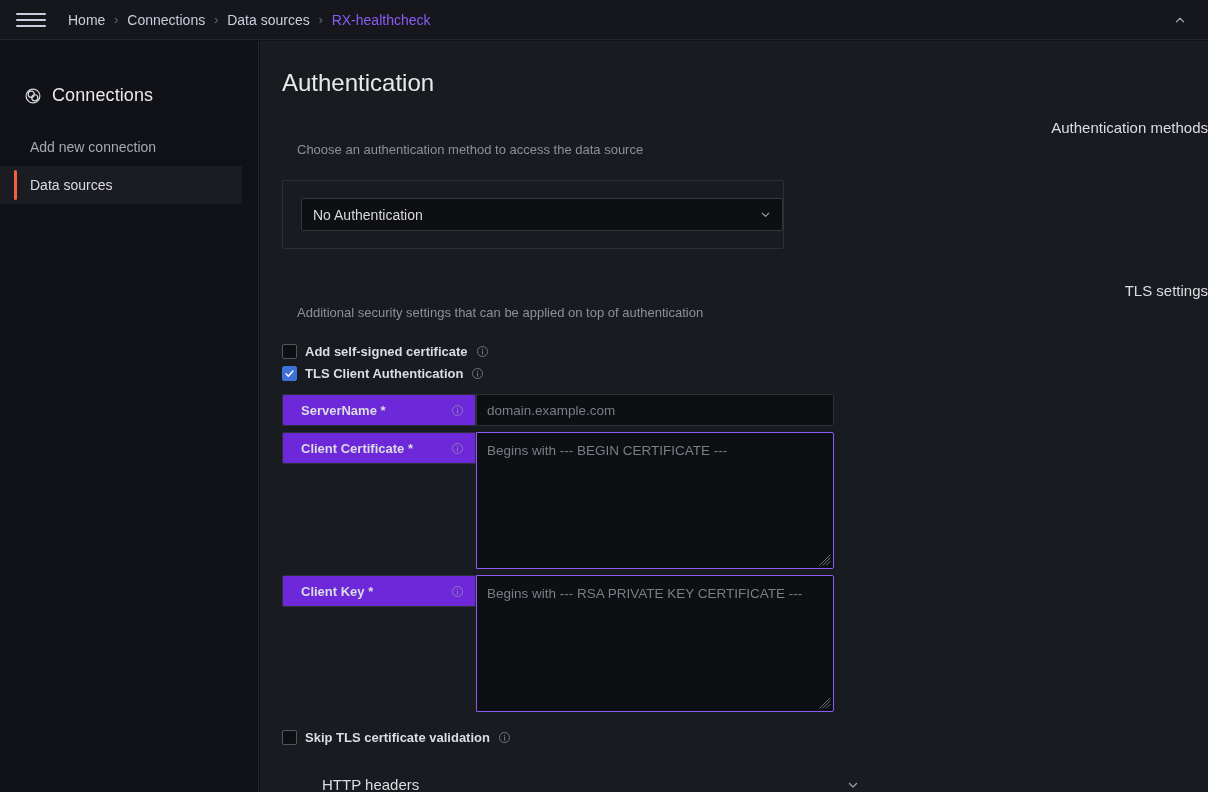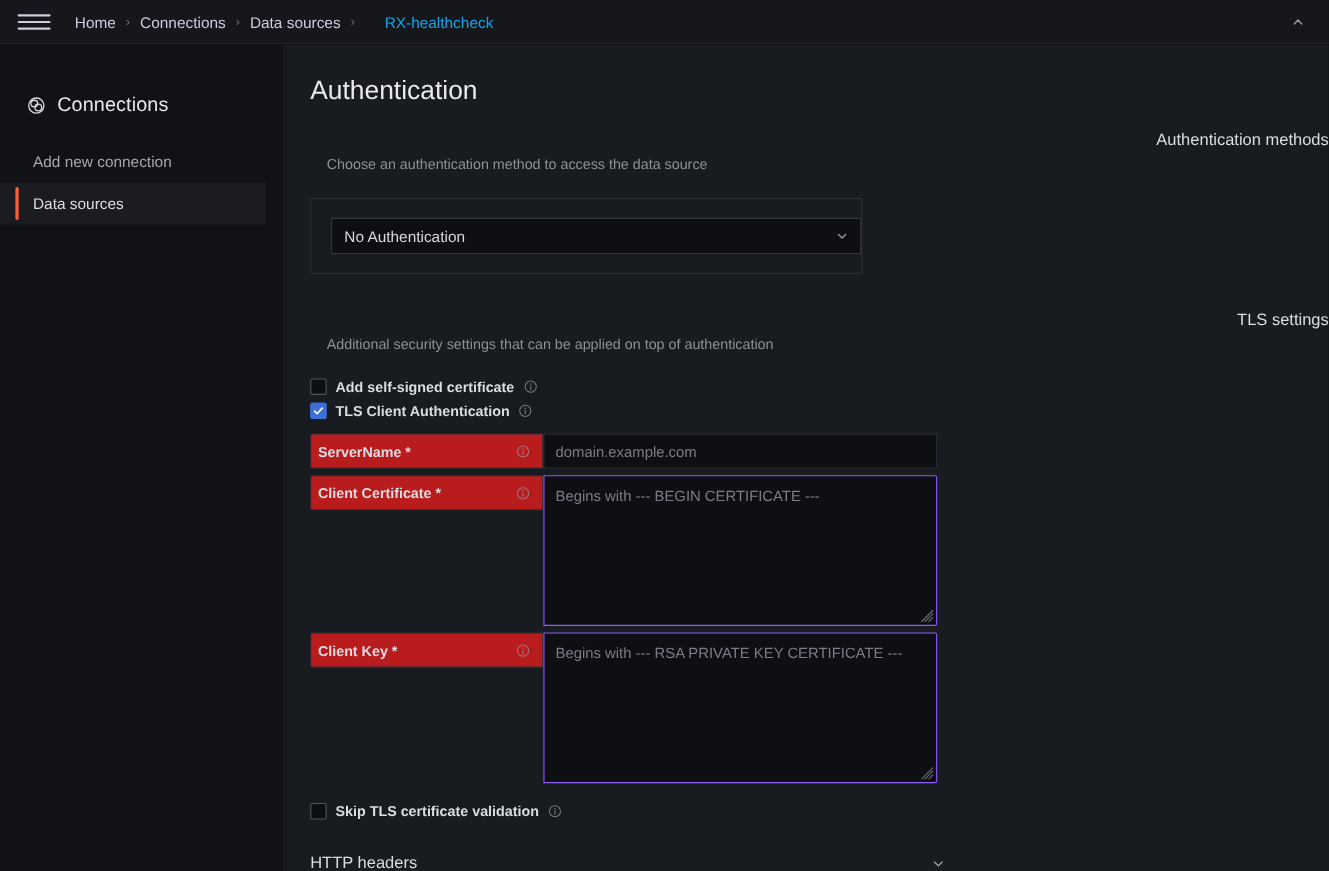--- a/index.html
+++ b/index.html
@@ -23,21 +23,21 @@
     width: 34px; height: 40px; margin-left: 14px;
     display: flex; flex-direction: column; justify-content: center; gap: 4px;
     cursor: pointer; padding: 0 2px;
   }
   .hamburger span { display: block; height: 2px; background: #ccccdc; border-radius: 1px; }
   .crumbs { display: flex; align-items: center; margin-left: 20px; height: 40px; }
   .crumb {
     font-size: 14px; color: #ccccdc; text-decoration: none; cursor: pointer;
     white-space: nowrap;
   }
-  .crumb.current { color: #0ea5e9; cursor: default; margin-left: 18px; }
+  .crumb.current { color: #8b5cf6; cursor: default; }
   .crumb-sep {
     color: #6b6f7b; font-size: 12px; margin: 0 9px; user-select: none;
     line-height: 1;
   }
   .collapse-btn {
     position: absolute; right: 8px; top: 0; width: 40px; height: 40px;
     display: flex; align-items: center; justify-content: center; cursor: pointer;
   }
 
   
@@ -111,24 +111,24 @@
     cursor: pointer; flex: none;
   }
   .cbox.checked { background: #3d71d9; border-color: #3d71d9; }
   .check-label { font-size: 13px; font-weight: 700; color: #dcdde2; }
   .info-icon { width: 13px; height: 13px; display: block; cursor: pointer; opacity: .72; }
 
   
   .fields { margin-left: 22px; margin-top: 10px; position: relative; }
   .field-row { display: flex; align-items: flex-start; margin-bottom: 6px; }
   .field-label {
-    width: 212px; height: 32px; flex: none;
-    background: #b91c1c; border: 1px solid #2c2f36; border-radius: 2px 0 0 2px;
+    width: 194px; height: 32px; flex: none;
+    background: #6d28d9; border: 1px solid #2c2f36; border-radius: 2px 0 0 2px;
     display: flex; align-items: center; justify-content: space-between;
-    padding: 0 11px 0 6px;
+    padding: 0 11px 0 18px;
   }
   .field-label-text { font-size: 13px; font-weight: 700; color: #dcdde2; }
   .field-input {
     width: 358px; height: 32px; flex: none;
     background: #0e0f13; border: 1px solid #2c2f36; border-radius: 0 2px 2px 0;
     display: flex; align-items: center; padding: 0 10px;
     font-size: 13.5px; color: #7b7e87;
   }
   .field-textarea {
     width: 358px; flex: none; position: relative;
@@ -141,21 +141,21 @@
 
   .skip-row { margin-top: 14px; }
 
   
   .headers-block { margin-top: 28px; }
   .headers-head {
     margin-left: 22px; width: 578px;
     display: flex; align-items: center; justify-content: space-between;
     cursor: pointer;
   }
-  .headers-title { font-size: 15px; font-weight: 500; color: #dcdde2; }
+  .headers-title { font-size: 15px; font-weight: 500; color: #dcdde2; margin-left: 40px; }
 </style>
 </head>
 <body>
 
 <div class="app">
 
   <div class="topbar">
     <div class="hamburger">
       <span></span>
       <span></span>

